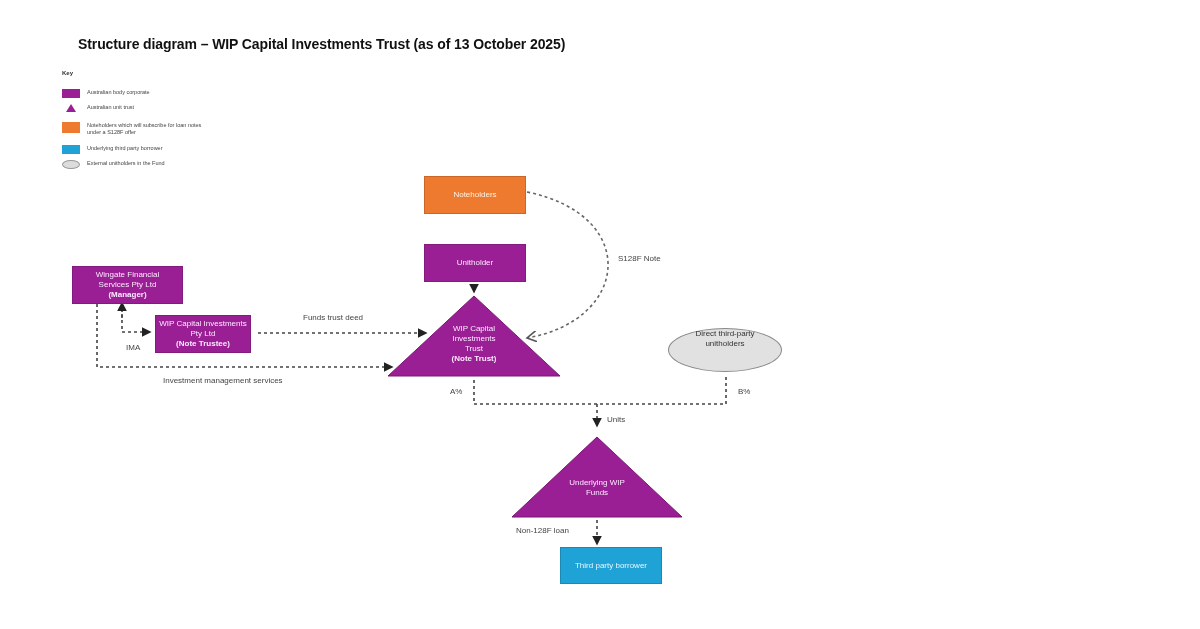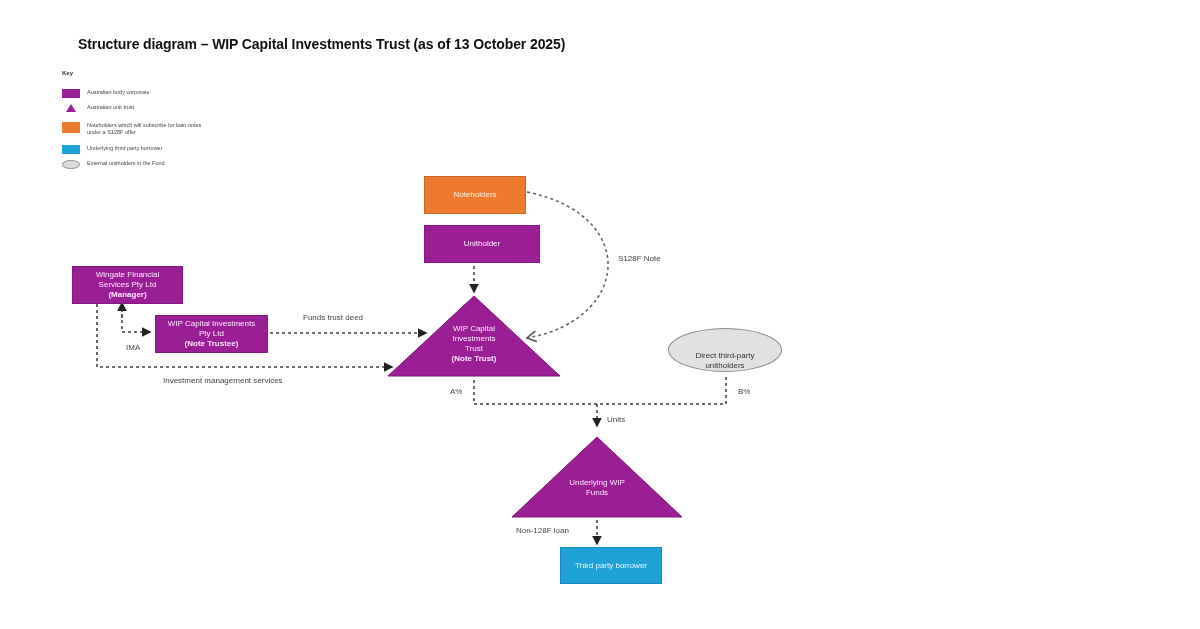--- a/index.html
+++ b/index.html
@@ -31,21 +31,21 @@
     .box b { font-weight: bold; }
 
     svg.connectors { position: absolute; left: 0; top: 0; }
     .lbl { position: absolute; font-size: 8px; color: #444; white-space: nowrap; }
     .tri-text {
       position: absolute; text-align: center; color: #fde9ff; font-size: 8px; line-height: 10px;
     }
     .ellipse {
       position: absolute; left: 668px; top: 328px; width: 114px; height: 44px;
       border-radius: 50%; background: #e1e1e1; border: 1px solid #8a8a8a; box-sizing: border-box;
-      display: flex; align-items: flex-end; justify-content: center; text-align: center;
+      display: flex; align-items: flex-start; justify-content: center; text-align: center;
       font-size: 8px; line-height: 10px; color: #333;
     }
   </style>
 </head>
 <body>
 
 <div class="title">Structure diagram – WIP Capital Investments Trust (as of 13 October 2025)</div>
 
 <div>
   <div class="key-title">Key</div>
@@ -102,31 +102,31 @@
     <path d="M474,380 L474,404 L726,404 L726,374"></path>
     <path d="M597,404 L597,426" marker-end="url(#arr)"></path>
 
     <path d="M597,520 L597,544" marker-end="url(#arr)"></path>
   </g>
 </svg>
 
 <div class="box orange" style="left:424px;top:176px;width:102px;height:38px">
   <span>Noteholders</span>
 </div>
-<div class="box purple" style="left:424px;top:225px;width:116px;height:38px">
+<div class="box purple" style="left:424px;top:244px;width:102px;height:38px">
   <span>Unitholder</span>
 </div>
 <div class="box purple" style="left:72px;top:266px;width:111px;height:38px">
   <div>
     <div>Wingate Financial</div>
     <div>Services Pty Ltd</div>
     <div><b>(Manager)</b></div>
   </div>
 </div>
-<div class="box purple" style="left:155px;top:315px;width:113px;height:38px">
+<div class="box purple" style="left:155px;top:315px;width:96px;height:38px">
   <div>
     <div>WIP Capital Investments</div>
     <div>Pty Ltd</div>
     <div><b>(Note Trustee)</b></div>
   </div>
 </div>
 
 <div class="tri-text" style="left:424px;top:324px;width:100px">
   <div>WIP Capital</div>
   <div>Investments</div>

